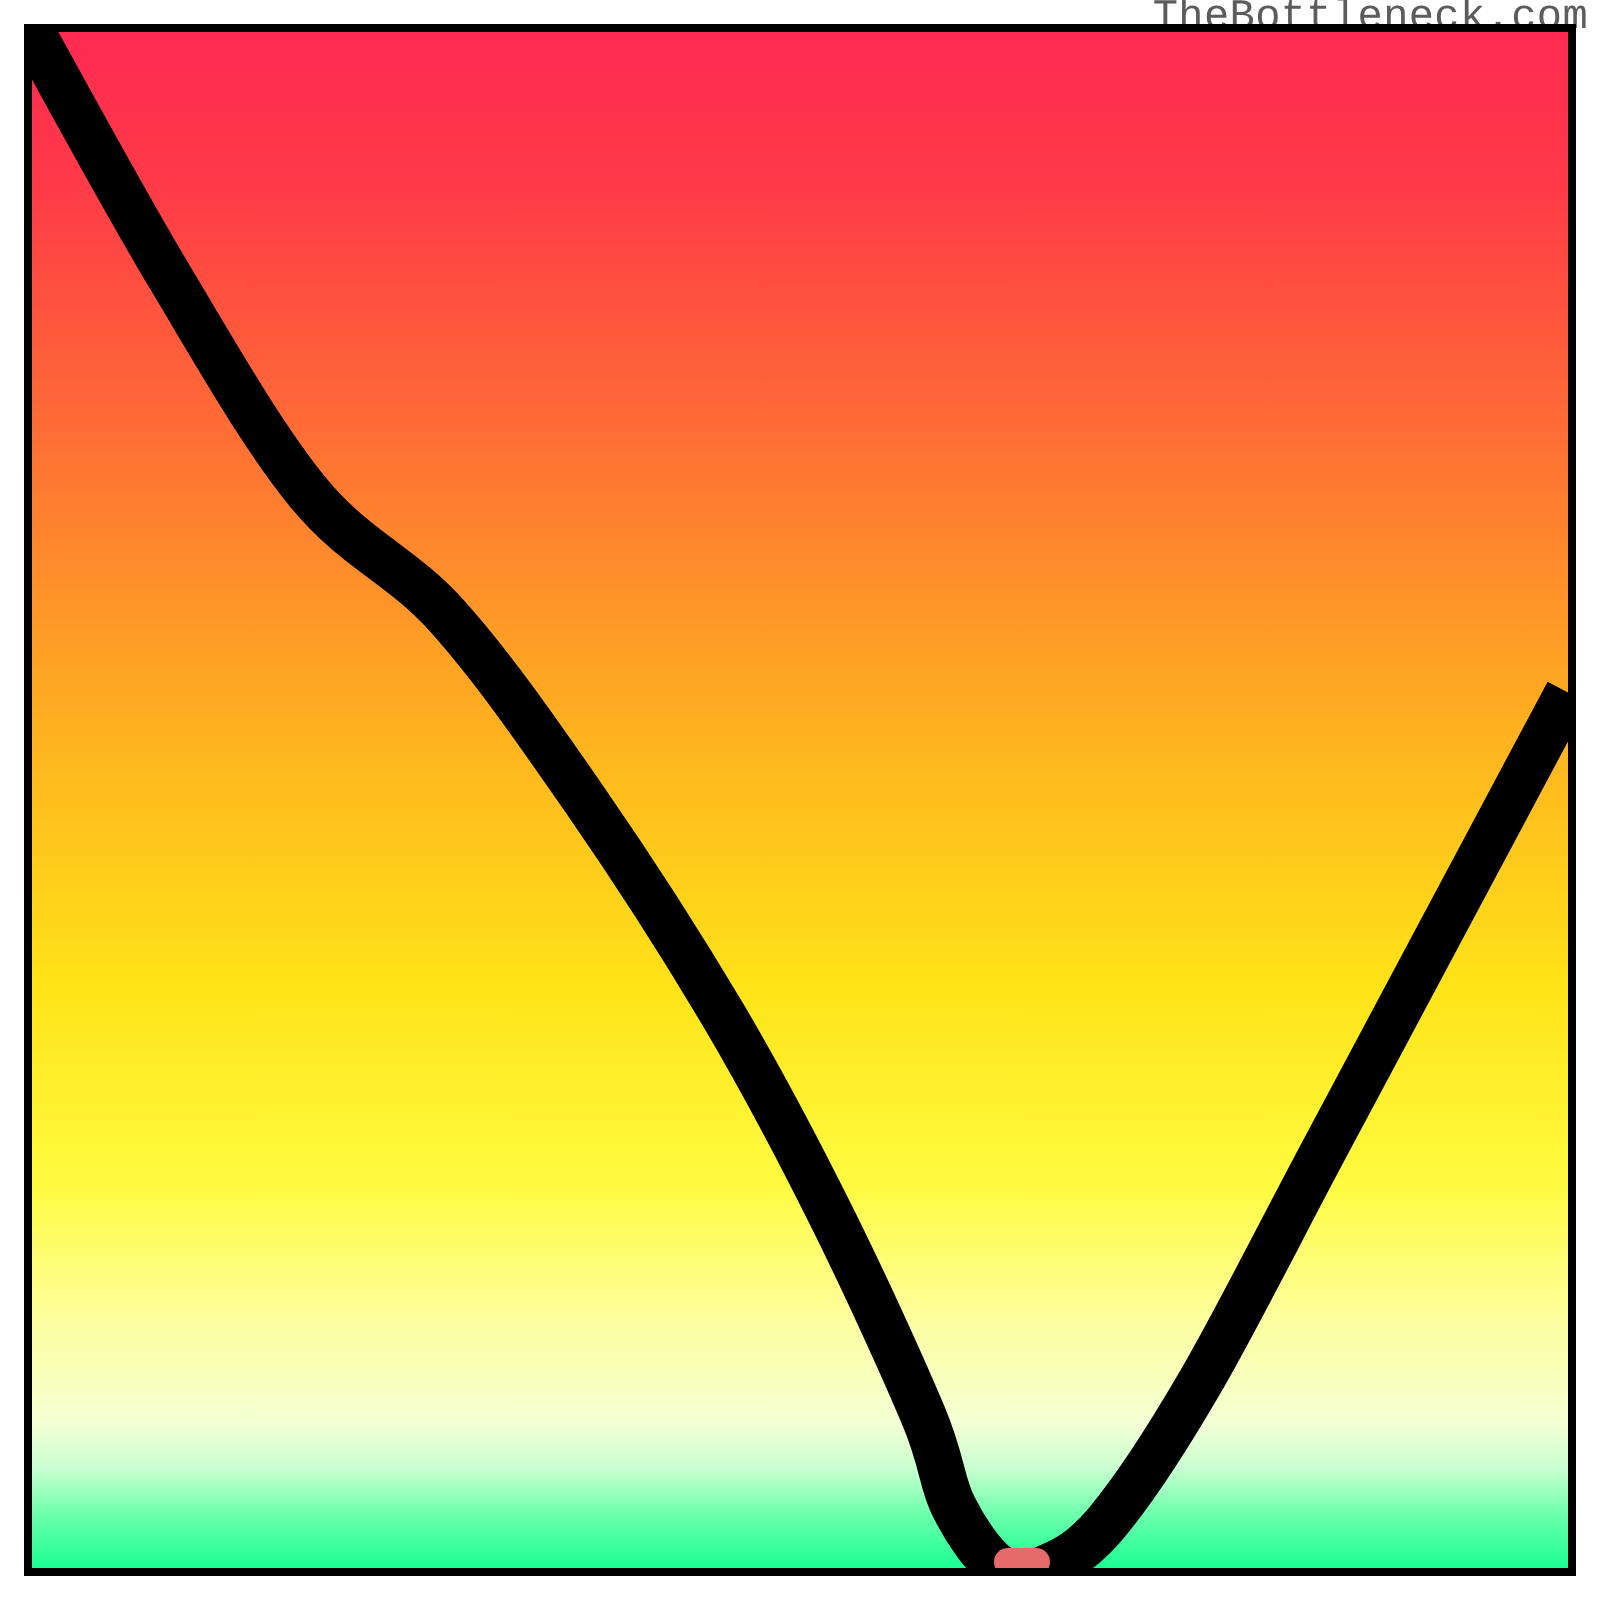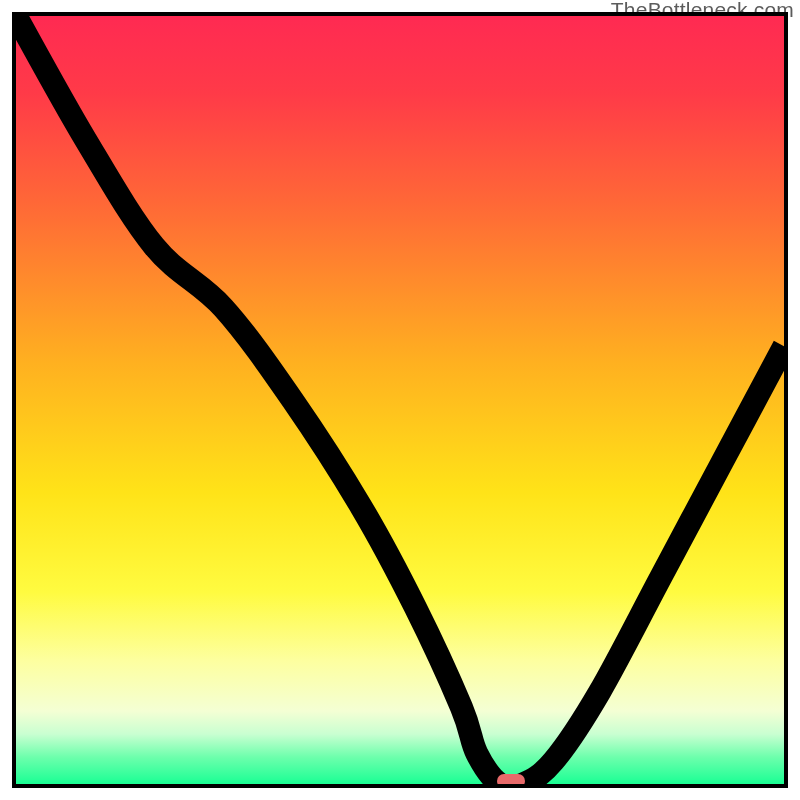--- a/index.html
+++ b/index.html
@@ -8,20 +8,21 @@
     width: 800px;
     height: 800px;
     overflow: hidden;
     font-family: Arial, Helvetica, sans-serif;
   }
   .chart-container {
     position: relative;
     width: 800px;
     height: 800px;
     background: #ffffff;
+    font-family: Liberation Mono, monospace;
   }
   .plot-area {
     position: absolute;
     left: 12px;
     top: 12px;
     width: 776px;
     height: 776px;
     border: 4px solid #000;
     box-sizing: border-box;
     overflow: hidden;

